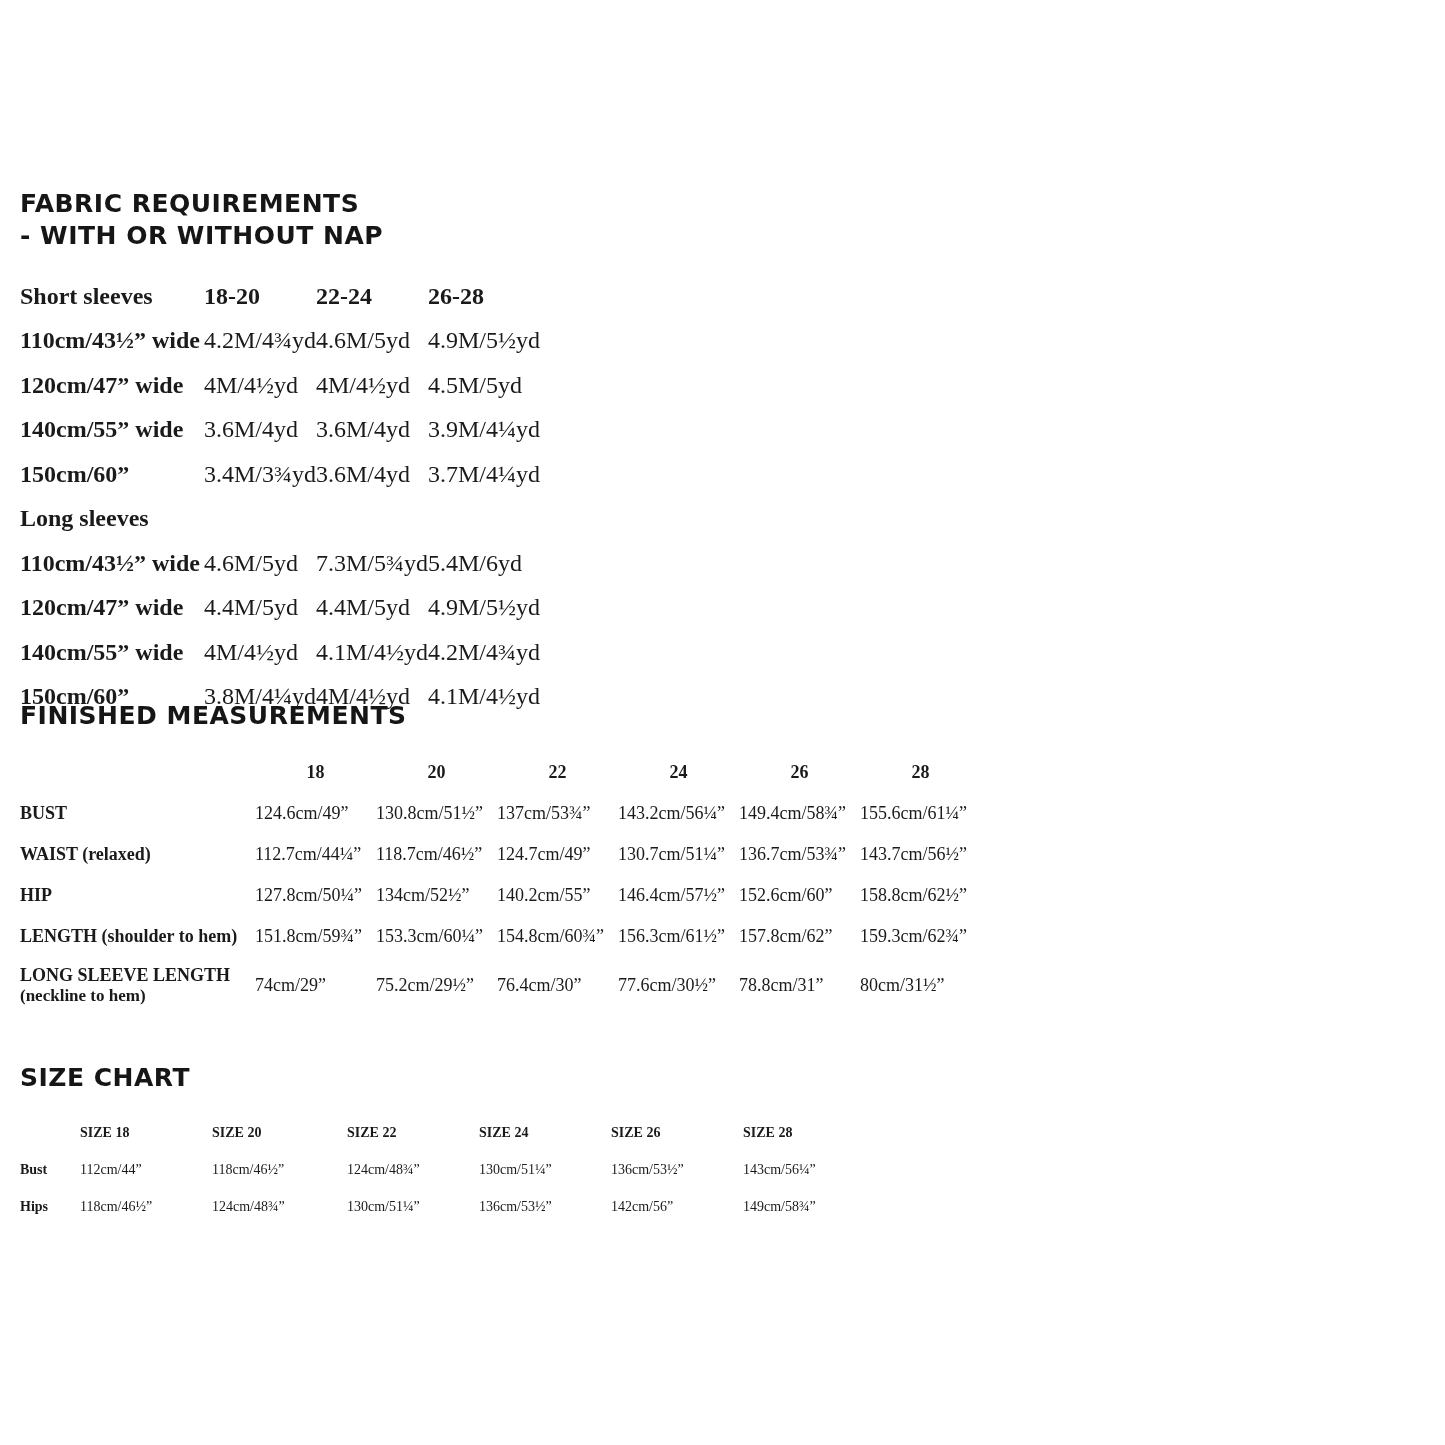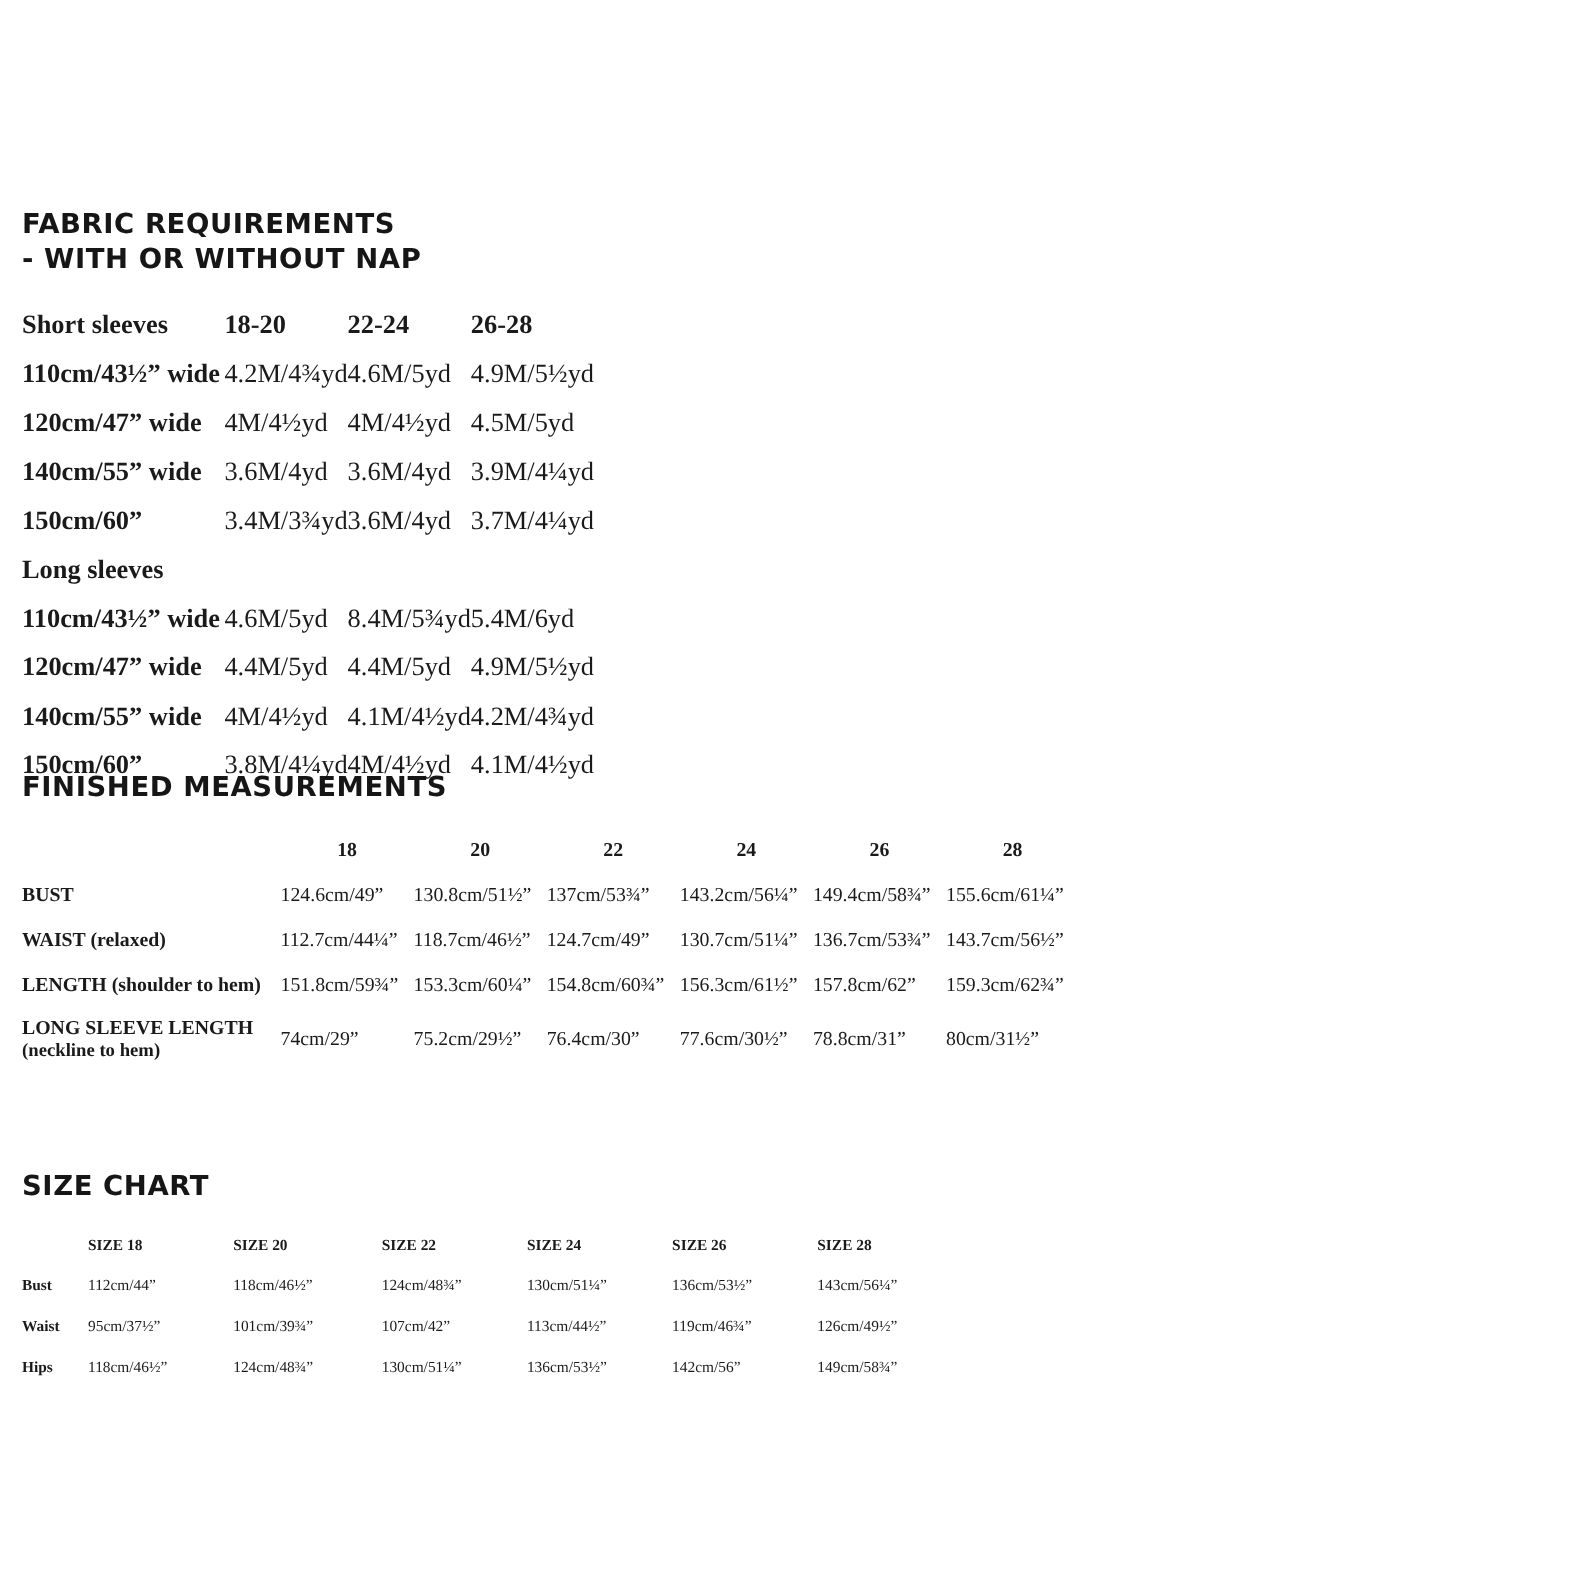--- a/index.html
+++ b/index.html
@@ -181,21 +181,21 @@
 
         <tr>
           <td class="grouplabel">Long sleeves</td>
           <td class="c1"></td>
           <td class="c2"></td>
           <td class="c3"></td>
         </tr>
         <tr>
           <td class="rowlabel">110cm/43½” wide</td>
           <td class="c1">4.6M/5yd</td>
-          <td class="c2">8.4M/5¾yd</td>
+          <td class="c2">7.3M/5¾yd</td>
           <td class="c3">5.4M/6yd</td>
         </tr>
         <tr>
           <td class="rowlabel">120cm/47” wide</td>
           <td class="c1">4.4M/5yd</td>
           <td class="c2">4.4M/5yd</td>
           <td class="c3">4.9M/5½yd</td>
         </tr>
         <tr>
           <td class="rowlabel">140cm/55” wide</td>
@@ -238,20 +238,29 @@
           <td class="val">155.6cm/61¼”</td>
         </tr>
         <tr>
           <td class="rowlabel">WAIST (relaxed)</td>
           <td class="val">112.7cm/44¼”</td>
           <td class="val">118.7cm/46½”</td>
           <td class="val">124.7cm/49”</td>
           <td class="val">130.7cm/51¼”</td>
           <td class="val">136.7cm/53¾”</td>
           <td class="val">143.7cm/56½”</td>
+        </tr>
+        <tr>
+          <td class="rowlabel">HIP</td>
+          <td class="val">127.8cm/50¼”</td>
+          <td class="val">134cm/52½”</td>
+          <td class="val">140.2cm/55”</td>
+          <td class="val">146.4cm/57½”</td>
+          <td class="val">152.6cm/60”</td>
+          <td class="val">158.8cm/62½”</td>
         </tr>
         <tr>
           <td class="rowlabel">LENGTH (shoulder to hem)</td>
           <td class="val">151.8cm/59¾”</td>
           <td class="val">153.3cm/60¼”</td>
           <td class="val">154.8cm/60¾”</td>
           <td class="val">156.3cm/61½”</td>
           <td class="val">157.8cm/62”</td>
           <td class="val">159.3cm/62¾”</td>
         </tr>
@@ -289,29 +298,20 @@
         <tr>
           <td class="rowlabel">Bust</td>
           <td class="v0">112cm/44”</td>
           <td class="v1">118cm/46½”</td>
           <td class="v2">124cm/48¾”</td>
           <td class="v3">130cm/51¼”</td>
           <td class="v4">136cm/53½”</td>
           <td class="v5">143cm/56¼”</td>
         </tr>
         <tr>
-          <td class="rowlabel">Waist</td>
-          <td class="v0">95cm/37½”</td>
-          <td class="v1">101cm/39¾”</td>
-          <td class="v2">107cm/42”</td>
-          <td class="v3">113cm/44½”</td>
-          <td class="v4">119cm/46¾”</td>
-          <td class="v5">126cm/49½”</td>
-        </tr>
-        <tr>
           <td class="rowlabel">Hips</td>
           <td class="v0">118cm/46½”</td>
           <td class="v1">124cm/48¾”</td>
           <td class="v2">130cm/51¼”</td>
           <td class="v3">136cm/53½”</td>
           <td class="v4">142cm/56”</td>
           <td class="v5">149cm/58¾”</td>
         </tr>
       </tbody>
     </table>

